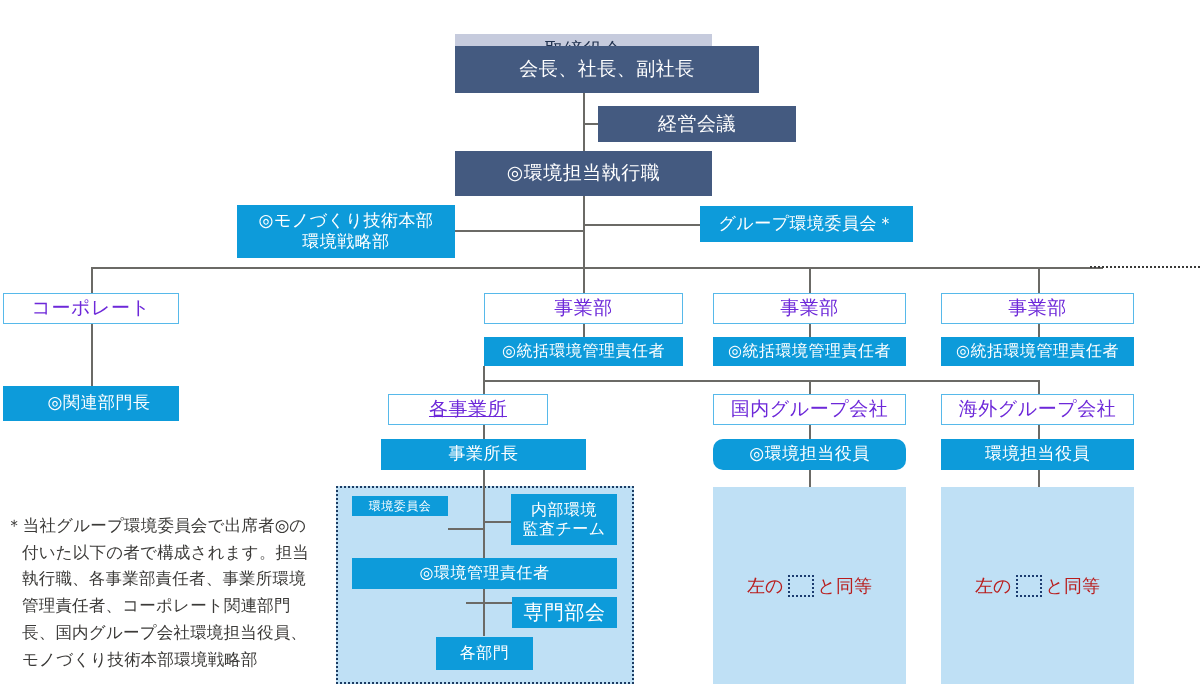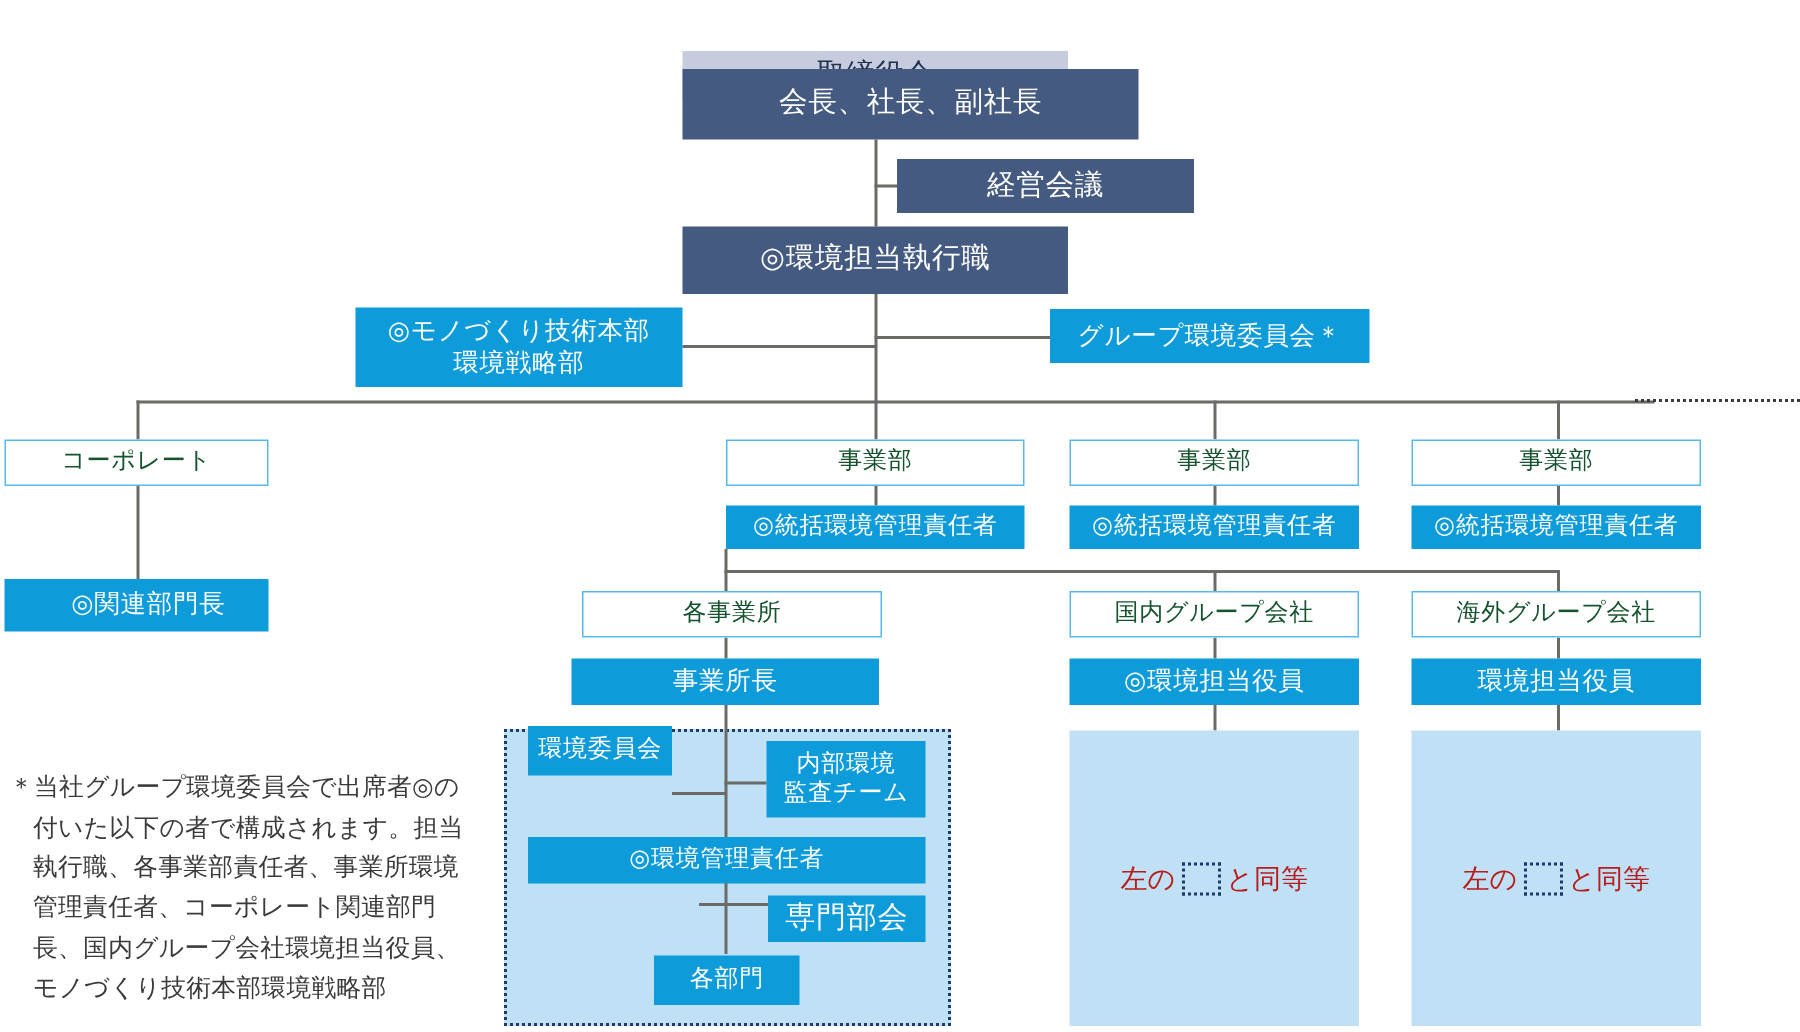--- a/index.html
+++ b/index.html
@@ -39,22 +39,22 @@
     font-size:19px;
   }
   .box-blue{
     background:#0d9bda;
     color:#ffffff;
     font-size:17px;
   }
   .box-white{
     background:#ffffff;
     border:1.5px solid #57b9ea;
-    color:#14532d;
-    font-size:16px;
+    color:#6d28d9;
+    font-size:19px;
   }
   .panel-lightblue{
     position:absolute;
     background:#bfe0f5;
     box-sizing:border-box;
     z-index:1;
   }
   .panel-lightblue.with-text{
     display:flex;
     align-items:center;
@@ -203,38 +203,38 @@
   <div class="box box-blue" style="left:3px;top:386px;width:176px;height:35px;padding-left:16px;">◎関連部門長</div>
 
   <div class="box box-white" style="left:484px;top:293px;width:199px;height:31px;">事業部</div>
   <div class="box box-white" style="left:713px;top:293px;width:193px;height:31px;">事業部</div>
   <div class="box box-white" style="left:941px;top:293px;width:193px;height:31px;">事業部</div>
 
   <div class="box box-blue" style="left:484px;top:337px;width:199px;height:29px;font-size:16px;">◎統括環境管理責任者</div>
   <div class="box box-blue" style="left:713px;top:337px;width:193px;height:29px;font-size:16px;">◎統括環境管理責任者</div>
   <div class="box box-blue" style="left:941px;top:337px;width:193px;height:29px;font-size:16px;">◎統括環境管理責任者</div>
 
-  <div class="box box-white" style="left:388px;top:394px;width:200px;height:31px;">各事業所</div>
+  <div class="box box-white" style="left:388px;top:394px;width:160px;height:31px;text-decoration:underline;">各事業所</div>
 
   <div class="box box-blue" style="left:381px;top:439px;width:205px;height:31px;">事業所長</div>
 
-  <div class="box box-blue" style="left:352px;top:484px;width:96px;height:33px;font-size:16px;">環境委員会</div>
+  <div class="box box-blue" style="left:352px;top:496px;width:96px;height:20px;font-size:12px;">環境委員会</div>
 
   <div class="box box-blue" style="left:511px;top:494px;width:106px;height:51px;font-size:16px;">内部環境
 監査チーム</div>
 
   <div class="box box-blue" style="left:352px;top:558px;width:265px;height:31px;font-size:16px;">◎環境管理責任者</div>
 
   <div class="box box-blue" style="left:512px;top:597px;width:105px;height:31px;font-size:20px;">専門部会</div>
 
   <div class="box box-blue" style="left:436px;top:637px;width:97px;height:33px;font-size:16px;">各部門</div>
 
   <div class="box box-white" style="left:713px;top:394px;width:193px;height:31px;">国内グループ会社</div>
   <div class="box box-white" style="left:941px;top:394px;width:193px;height:31px;">海外グループ会社</div>
 
-  <div class="box box-blue" style="left:713px;top:439px;width:193px;height:31px;font-size:17px;">◎環境担当役員</div>
+  <div class="box box-blue" style="left:713px;top:439px;width:193px;height:31px;font-size:17px;border-radius:10px;">◎環境担当役員</div>
   <div class="box box-blue" style="left:941px;top:439px;width:193px;height:31px;font-size:17px;">環境担当役員</div>
 
   <div class="footnote">
     <span class="fn-body">＊当社グループ環境委員会で出席者◎の付いた以下の者で構成されます。担当執行職、各事業部責任者、事業所環境管理責任者、コーポレート関連部門長、国内グループ会社環境担当役員、モノづくり技術本部環境戦略部</span>
   </div>
 
 </div>
 
 </body></html>

